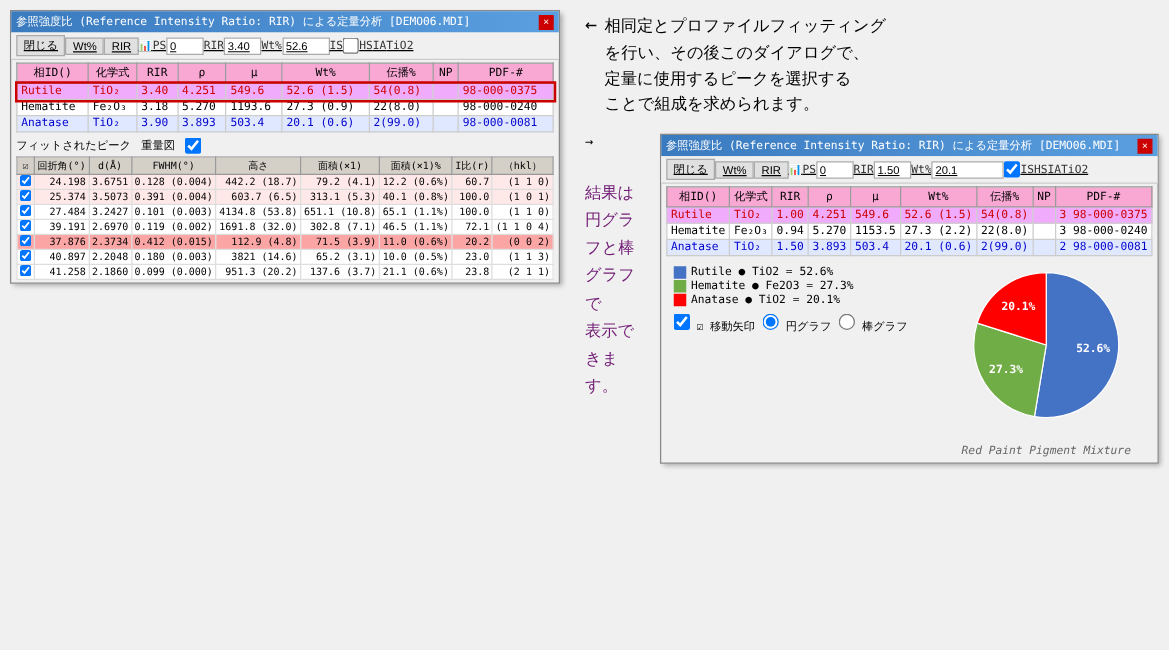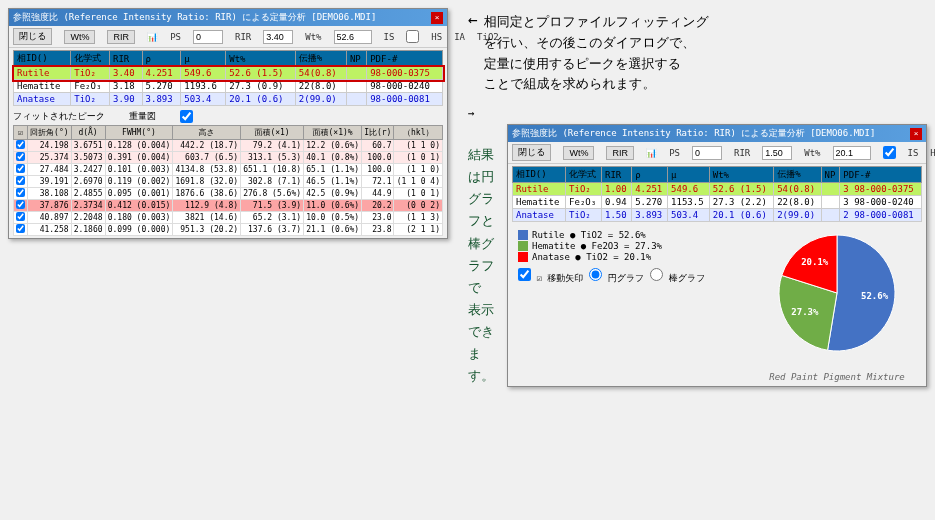--- a/index.html
+++ b/index.html
@@ -55,22 +55,23 @@
       align-items: center;
       justify-content: center;
     }
 
     .toolbar {
       background: #f0f0f0;
       border-bottom: 1px solid #ccc;
       padding: 2px 4px;
       display: flex;
       align-items: center;
-      gap: 12px;
-      font-size: 9px;
+      gap: 0;
+      font-size: 9px;
+      text-decoration: underline;
     }
 
     .toolbar-btn {
       background: #e0e0e0;
       border: 1px solid #aaa;
       padding: 1px 5px;
       font-size: 9px;
       cursor: pointer;
       white-space: nowrap;
     }
@@ -88,48 +89,48 @@
     }
 
     
     .phase-table {
       width: 100%;
       border-collapse: collapse;
       font-size: 9px;
     }
 
     .phase-table th {
-      background: #0369a1;
+      background: #f9a8d4;
       border: 1px solid #999;
       padding: 1px 3px;
-      text-align: left;
+      text-align: center;
       font-weight: normal;
     }
 
     .phase-table td {
       border: 1px solid #ccc;
       padding: 1px 3px;
       white-space: nowrap;
     }
 
-    .row-rutile { background: #bef264; color: #cc0000; }
+    .row-rutile { background: #f0abfc; color: #cc0000; }
     .row-hematite { background: #ffffff; padding-left: 40px; }
     .row-anatase { background: #e0e8ff; color: #0000cc; }
 
     .row-selected { outline: 2px solid #cc0000; }
 
     
     .peaks-section {
       padding: 2px 4px;
     }
 
     .peaks-header {
       display: flex;
       align-items: center;
-      gap: 24px;
+      gap: 8px;
       font-size: 9px;
       margin-bottom: 2px;
     }
 
     .peaks-table {
       width: 100%;
       border-collapse: collapse;
       font-size: 8px;
     }
 
@@ -188,21 +189,21 @@
     .bottom-area {
       display: flex;
       flex-direction: row;
       align-items: flex-start;
       gap: 10px;
     }
 
     .bottom-left-text {
       font-size: 13px;
       line-height: 1.7;
-      color: #14532d;
+      color: #701a75;
       padding-top: 20px;
     }
 
     
     .chart-area {
       padding: 4px;
       display: flex;
       flex-direction: column;
     }
 
@@ -382,31 +383,20 @@
     <td style="text-align:center"><input type="checkbox" checked="" style="width: 9px; height: 9px;"></td>
     <td>39.191</td>
     <td>2.6970</td>
     <td>0.119 (0.002)</td>
     <td>1691.8 (32.0)</td>
     <td>302.8 (7.1)</td>
     <td>46.5 (1.1%)</td>
     <td>72.1</td>
     <td>(1 1 0 4)</td>
   </tr>
-              <tr class="row-white">
-    <td style="text-align:center"><input type="checkbox" checked="" style="width: 9px; height: 9px;"></td>
-    <td>38.108</td>
-    <td>2.4855</td>
-    <td>0.095 (0.001)</td>
-    <td>1876.6 (38.6)</td>
-    <td>276.8 (5.6%)</td>
-    <td>42.5 (0.9%)</td>
-    <td>44.9</td>
-    <td>(1 0 1)</td>
-  </tr>
               <tr class="row-blue">
     <td style="text-align:center"><input type="checkbox" checked="" style="width: 9px; height: 9px;"></td>
     <td>37.876</td>
     <td>2.3734</td>
     <td>0.412 (0.015)</td>
     <td>112.9 (4.8)</td>
     <td>71.5 (3.9)</td>
     <td>11.0 (0.6%)</td>
     <td>20.2</td>
     <td>(0 0 2)</td>
@@ -471,21 +461,21 @@
       <div class="toolbar">
         <button class="toolbar-btn">閉じる</button>
         <button class="toolbar-btn">Wt%</button>
         <button class="toolbar-btn">RIR</button>
         <span>📊</span>
         <span class="toolbar-label">PS</span>
         <input class="toolbar-input" value="0" style="">
         <span class="toolbar-label">RIR</span>
         <input class="toolbar-input" value="1.50" style="">
         <span class="toolbar-label">Wt%</span>
-        <input class="toolbar-input" style="width: 38px;" value="20.1">
+        <input class="toolbar-input" style="width: 58px;" value="20.1">
         <input type="checkbox" checked="" style="">
         <span class="toolbar-label">IS</span>
         <span class="toolbar-label">HS</span>
         <span class="toolbar-label">IA</span>
         <span class="toolbar-label">TiO2</span>
       </div>
 
       <div style="padding: 2px 4px;">
         <table class="phase-table">
           <thead>

